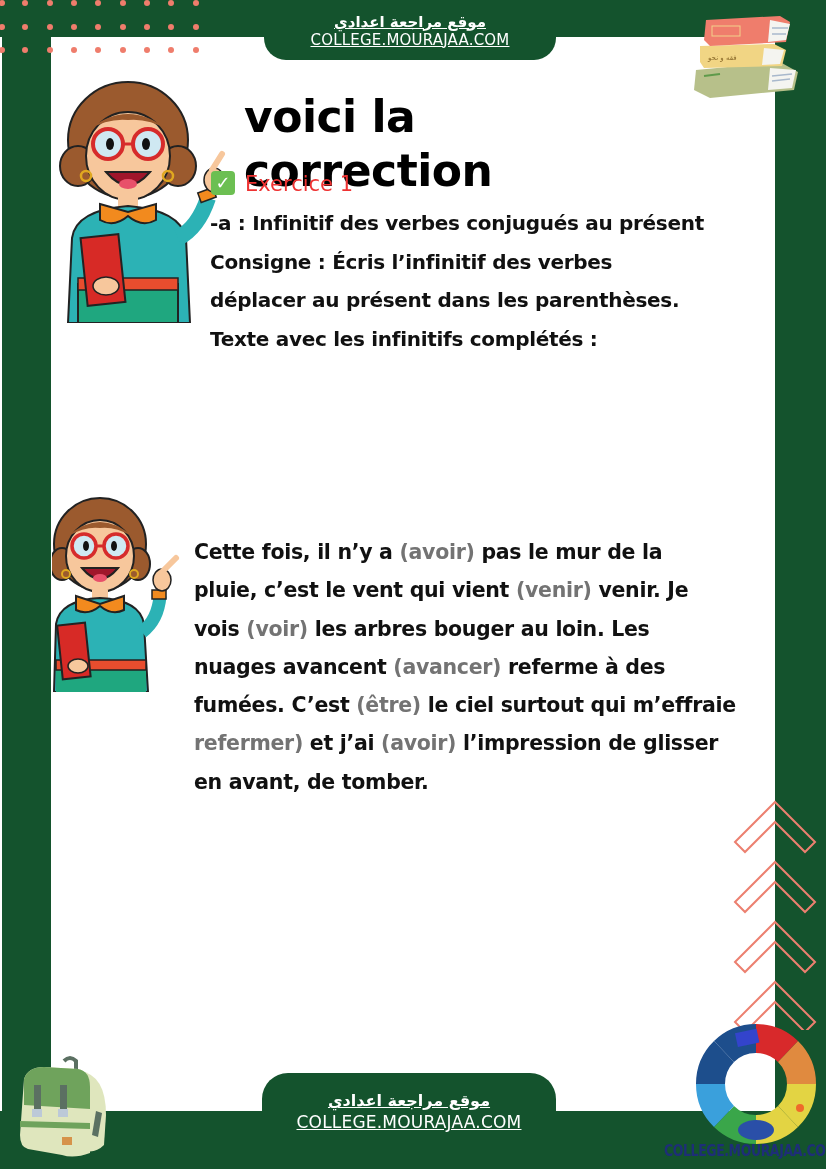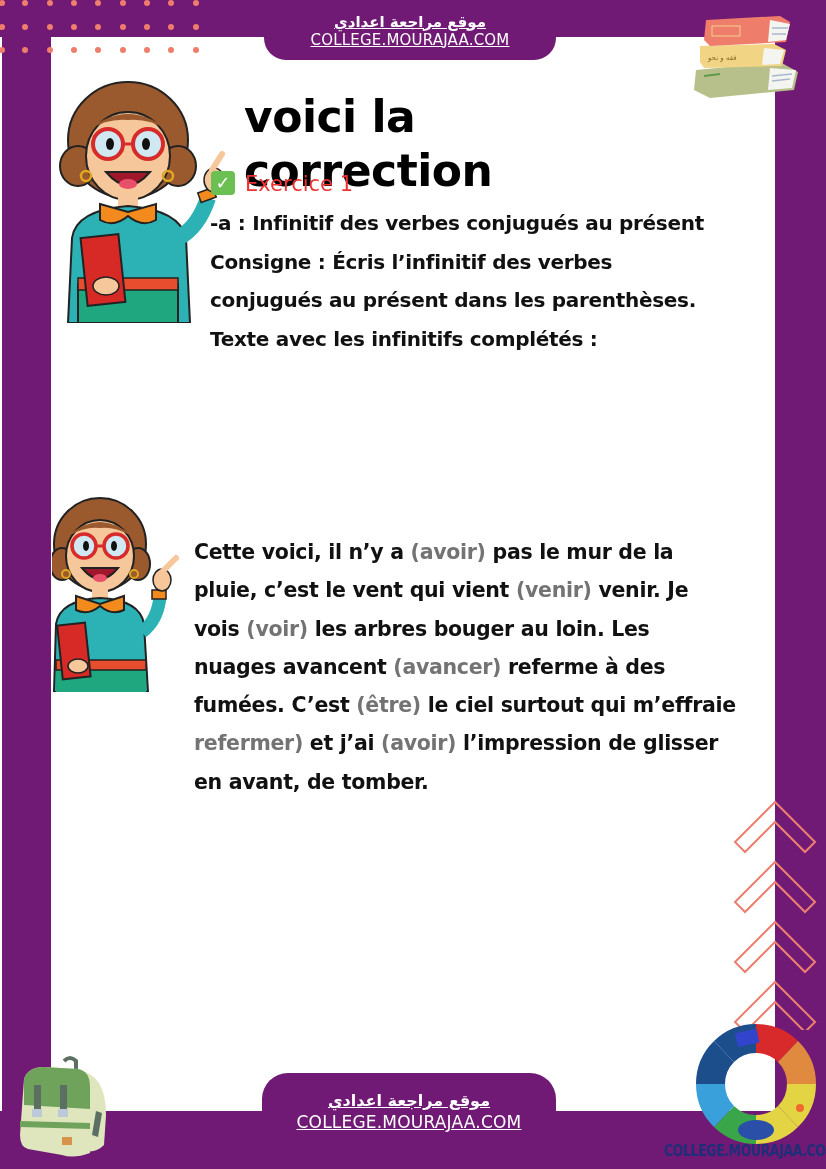--- a/index.html
+++ b/index.html
@@ -1,19 +1,19 @@
 <!DOCTYPE html>
 <html><head>
   <meta charset="utf-8">
   <style>
     * { box-sizing: border-box; margin: 0; padding: 0; }
     html, body { width: 826px; height: 1169px; overflow: hidden; background: #ffffff; }
     body { position: relative; font-family: "DejaVu Sans", sans-serif; }
 
-    .green { background: #701a75; }
+    .green { background: #14532d; }
 
     
     .band-top { position: absolute; left: 0; top: 0; width: 826px; height: 37px; }
     .strip-left { position: absolute; left: 2px; top: 0; width: 49px; height: 1169px; }
     .strip-right { position: absolute; left: 775px; top: 0; width: 51px; height: 1169px; }
     .band-bottom { position: absolute; left: 0; top: 1111px; width: 826px; height: 58px; }
 
     .tab-top {
       position: absolute; left: 264px; top: 0; width: 292px; height: 60px;
       border-radius: 0 0 22px 22px;
@@ -183,21 +183,21 @@
   <ellipse cx="156" cy="102" rx="10" ry="12" fill="#f7c79c" stroke="#222" stroke-width="1.5"></ellipse>
   <path d="M154 92 L164 76" stroke="#f7c79c" stroke-width="6" stroke-linecap="round"></path>
 </svg>
 
 <div class="check">✓</div>
 <div class="ex-title">Exercice 1</div>
 
 <div class="intro">
   <span class="line">-a : Infinitif des verbes conjugués au présent</span>
   <span class="line">Consigne : Écris l’infinitif des verbes</span>
-  <span class="line">conjugués au présent dans les parenthèses.</span>
+  <span class="line">déplacer au présent dans les parenthèses.</span>
   <span class="line">Texte avec les infinitifs complétés :</span>
 </div>
 
 <svg class="teacher" style="left:52px;top:492px;width:130px;height:200px;" viewBox="0 0 130 200">
   <ellipse cx="48" cy="52" rx="46" ry="46" fill="#9b5a2e" stroke="#222" stroke-width="2"></ellipse>
   <ellipse cx="10" cy="72" rx="12" ry="16" fill="#9b5a2e" stroke="#222" stroke-width="2"></ellipse>
   <ellipse cx="86" cy="72" rx="12" ry="16" fill="#9b5a2e" stroke="#222" stroke-width="2"></ellipse>
   <ellipse cx="48" cy="64" rx="34" ry="36" fill="#f7c79c" stroke="#222" stroke-width="2"></ellipse>
   <path d="M16 44 Q48 16 80 44 Q62 34 48 36 Q34 34 16 44Z" fill="#9b5a2e"></path>
   <circle cx="32" cy="54" r="12" fill="#cfe8f2" stroke="#d62b2b" stroke-width="3.5"></circle>
@@ -216,21 +216,21 @@
   <rect x="4" y="168" width="90" height="10" fill="#e84d2e" stroke="#222" stroke-width="1.5"></rect>
   <rect x="8" y="132" width="28" height="54" fill="#d72a26" stroke="#222" stroke-width="2" transform="rotate(-6 22 160)"></rect>
   <ellipse cx="26" cy="174" rx="10" ry="7" fill="#f7c79c" stroke="#222" stroke-width="1.5"></ellipse>
   <path d="M90 140 Q106 128 108 104" stroke="#2cb2b5" stroke-width="13" fill="none"></path>
   <rect x="100" y="98" width="14" height="9" fill="#f28a1e" stroke="#222" stroke-width="1.5"></rect>
   <ellipse cx="110" cy="88" rx="9" ry="11" fill="#f7c79c" stroke="#222" stroke-width="1.5"></ellipse>
   <path d="M110 80 L124 66" stroke="#f7c79c" stroke-width="6" stroke-linecap="round"></path>
 </svg>
 
 <div class="passage" id="passage">
-    <span class="line"><span>Cette voici, il n’y a </span><span class="red">(avoir)</span><span> pas le mur de la</span></span>
+    <span class="line"><span>Cette fois, il n’y a </span><span class="red">(avoir)</span><span> pas le mur de la</span></span>
     <span class="line"><span>pluie, c’est le vent qui vient </span><span class="red">(venir)</span><span> venir. Je</span></span>
     <span class="line"><span>vois </span><span class="red">(voir)</span><span> les arbres bouger au loin. Les</span></span>
     <span class="line"><span>nuages avancent </span><span class="red">(avancer)</span><span> referme à des</span></span>
     <span class="line"><span>fumées. C’est </span><span class="red">(être)</span><span> le ciel surtout qui m’effraie</span></span>
     <span class="line"><span class="red">refermer)</span><span> et j’ai </span><span class="red">(avoir)</span><span> l’impression de glisser</span></span>
     <span class="line"><span>en avant, de tomber.</span></span>
   </div>
 
 <svg class="chevrons" viewBox="0 0 90 240">
   <g fill="none" stroke="#ec8070" stroke-width="2">

